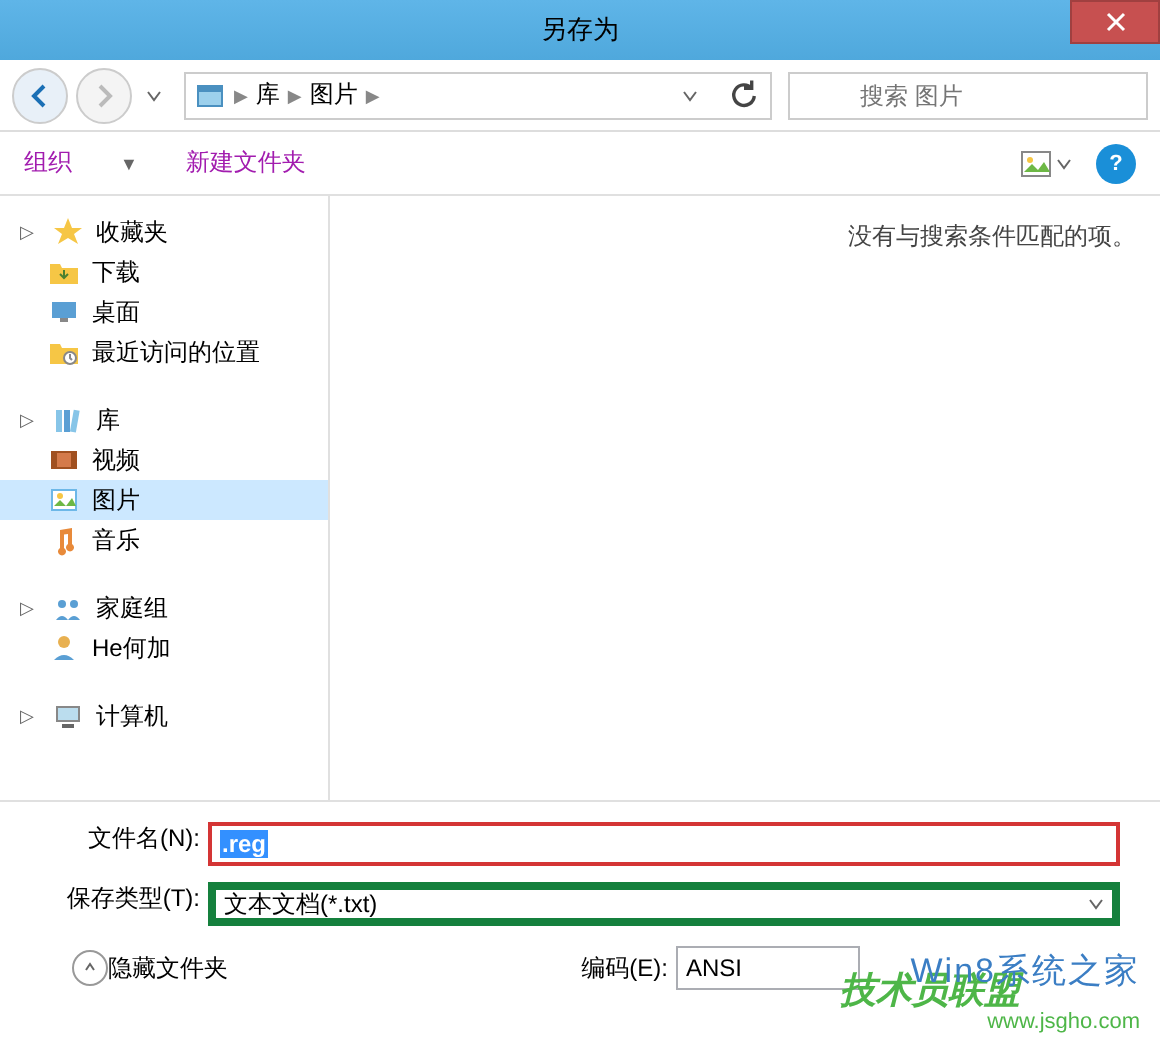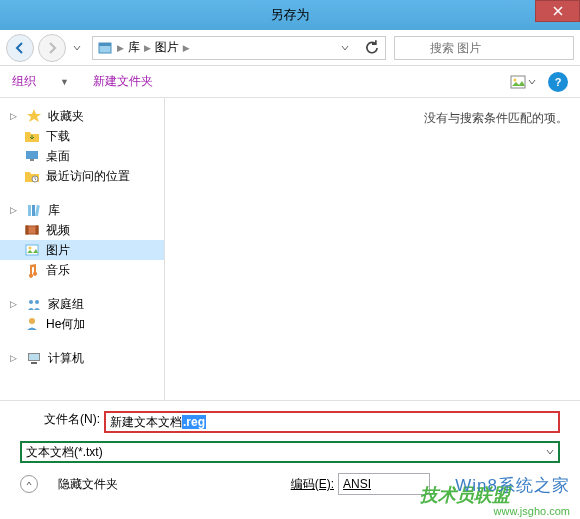--- a/index.html
+++ b/index.html
@@ -28,27 +28,27 @@
 .tree-group { margin-bottom: 14px; }
 .tree-item { display: flex; align-items: center; padding: 2px 8px 2px 24px; gap: 6px; cursor: pointer; height: 20px; }
 .tree-item.root { padding-left: 10px; }
 .tree-item.root .expand { width: 10px; font-size: 9px; color: #666; }
 .tree-item.selected { background: #cce8ff; }
 .tree-icon { width: 16px; height: 16px; display: inline-block; }
 .main-area { flex: 1; padding: 12px; color: #444; text-align: right; }
 .bottom-panel { padding: 10px 20px; border-top: 1px solid #e0e0e0; }
 .field-row { display: flex; align-items: flex-start; margin-bottom: 8px; }
 .field-label { width: 80px; text-align: right; margin-right: 4px; }
-.field-input { flex: 1; height: 22px; border: 2px solid #15803d; padding: 0 4px; font-size: 12px; display: flex; align-items: center; }
+.field-input { flex: 1; height: 22px; border: 4px solid #15803d; padding: 0 4px; font-size: 12px; display: flex; align-items: center; }
 .field-input.red { border: 2px solid #d43535; }
 .sel-highlight { background: #3390ff; color: #fff; padding: 0 1px; font-weight: bold; }
 .bottom-row { display: flex; align-items: center; margin-top: 10px; }
-.hide-folders { display: flex; align-items: flex-end; gap: 20px; cursor: pointer; }
+.hide-folders { display: flex; align-items: flex-end; gap: 0; cursor: pointer; margin-left: 16px; }
 .circle-btn { width: 18px; height: 18px; border-radius: 50%; border: 1px solid #999; display: flex; align-items: center; justify-content: center; font-size: 10px; }
-.encoding { margin-left: auto; display: flex; align-items: center; gap: 4px; margin-right: 130px; text-decoration: underline; }
+.encoding { margin-left: auto; display: flex; align-items: center; gap: 4px; margin-right: 130px; }
 .encoding-select { width: 92px; height: 22px; border: 1px solid #abadb3; padding: 0 4px; display: flex; align-items: center; }
 .watermark { position: absolute; bottom: 12px; right: 70px; font-size: 18px; font-weight: bold; color: #4eb648; font-style: italic; pointer-events: none; text-align: right; }
 .watermark2 { position: absolute; bottom: 2px; right: 10px; font-size: 11px; color: #4eb648; pointer-events: none; }
 .watermark3 { position: absolute; bottom: 22px; right: 10px; font-size: 17px; color: #3b7ec4; pointer-events: none; letter-spacing: 1px; }
 .icon-star { fill: #f6c645; }
 .icon-lib { fill: #87c5e8; }
 .icon-video { fill: #d47a4a; stroke: #a05020; }
 .icon-pic { fill: #6db8e8; }
 .icon-doc { fill: #fff; stroke: #888; }
 .icon-music { fill: #e88a3a; }
@@ -236,25 +236,25 @@
 
   <div class="main-area">
     <div>没有与搜索条件匹配的项。</div>
   </div>
 </div>
 
 <div class="bottom-panel">
   <div class="field-row">
     <span class="field-label">文件名(N):</span>
     <div class="field-input red">
-      <span>新建文本文档</span>
         <span class="sel-highlight">.reg</span>
     </div>
   </div>
   <div class="field-row">
+    <span class="field-label">保存类型(T):</span>
     <div class="field-input">
       <span style="flex:1">文本文档(*.txt)</span>
       <svg width="8" height="8" viewBox="0 0 8 8">
           <path d="M1 2 L4 6 L7 2" stroke="#666" fill="none"></path>
         </svg>
     </div>
   </div>
   <div class="bottom-row">
     <div class="hide-folders">
       <span class="circle-btn">

